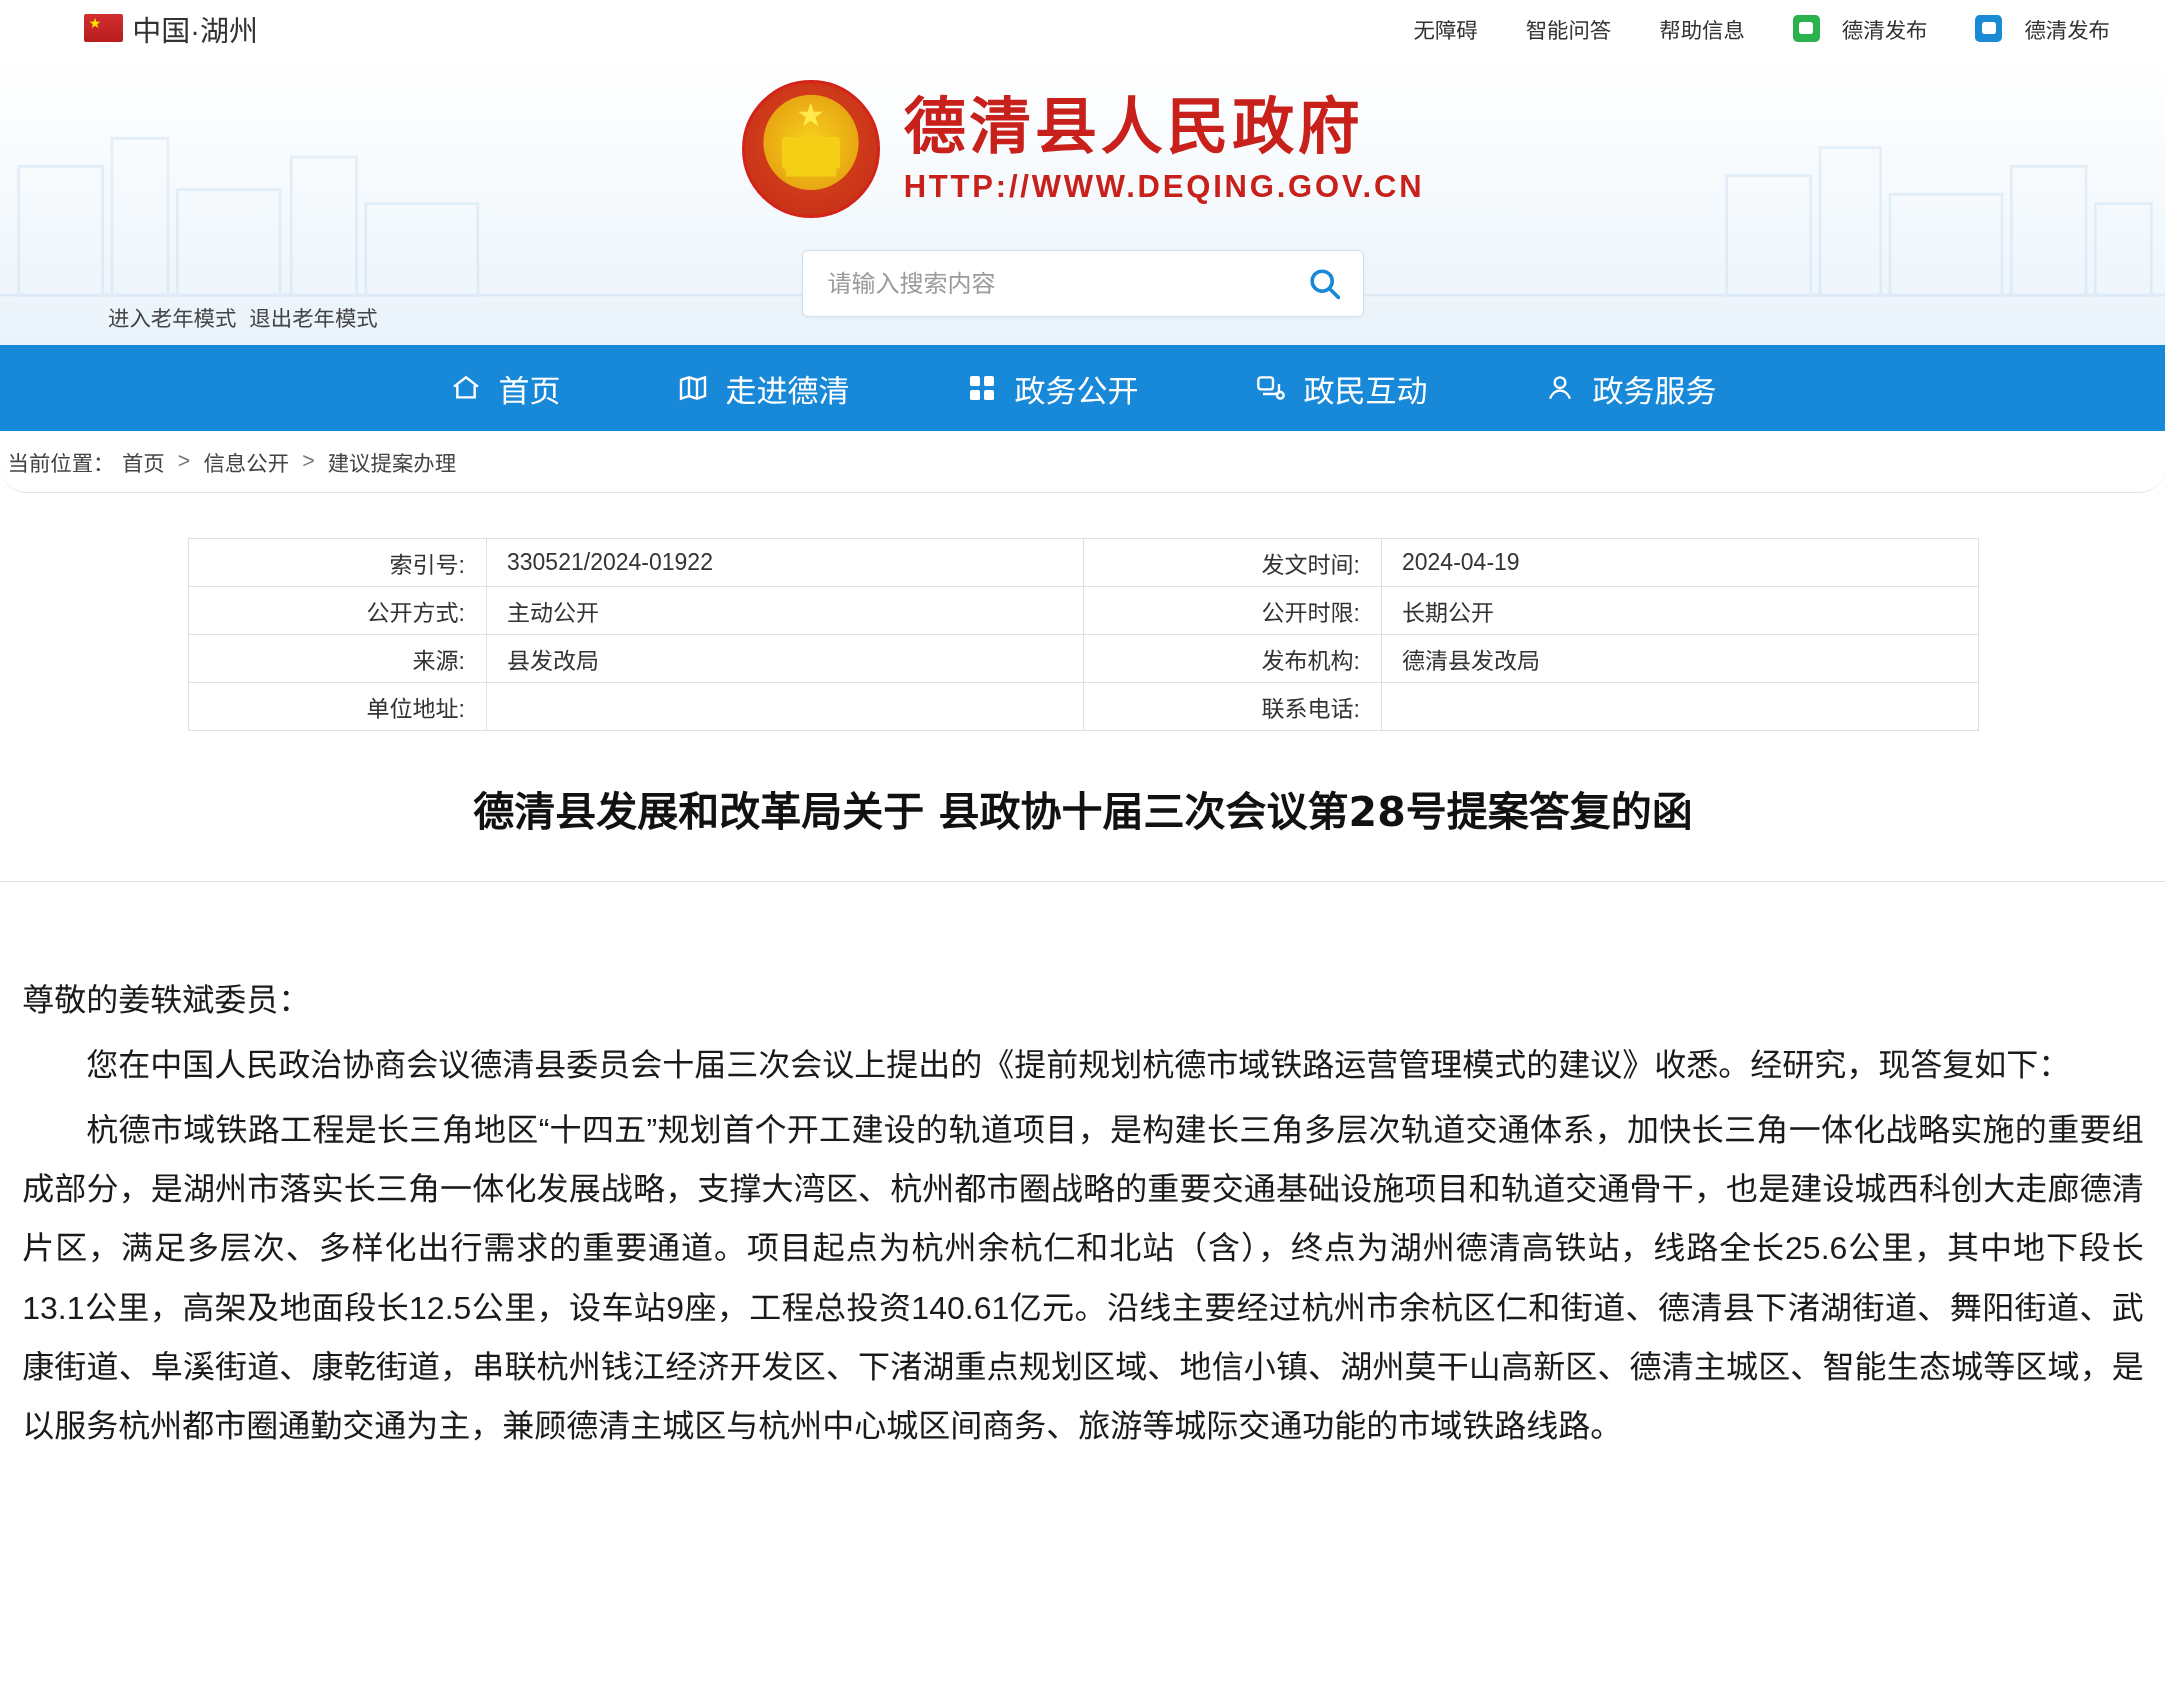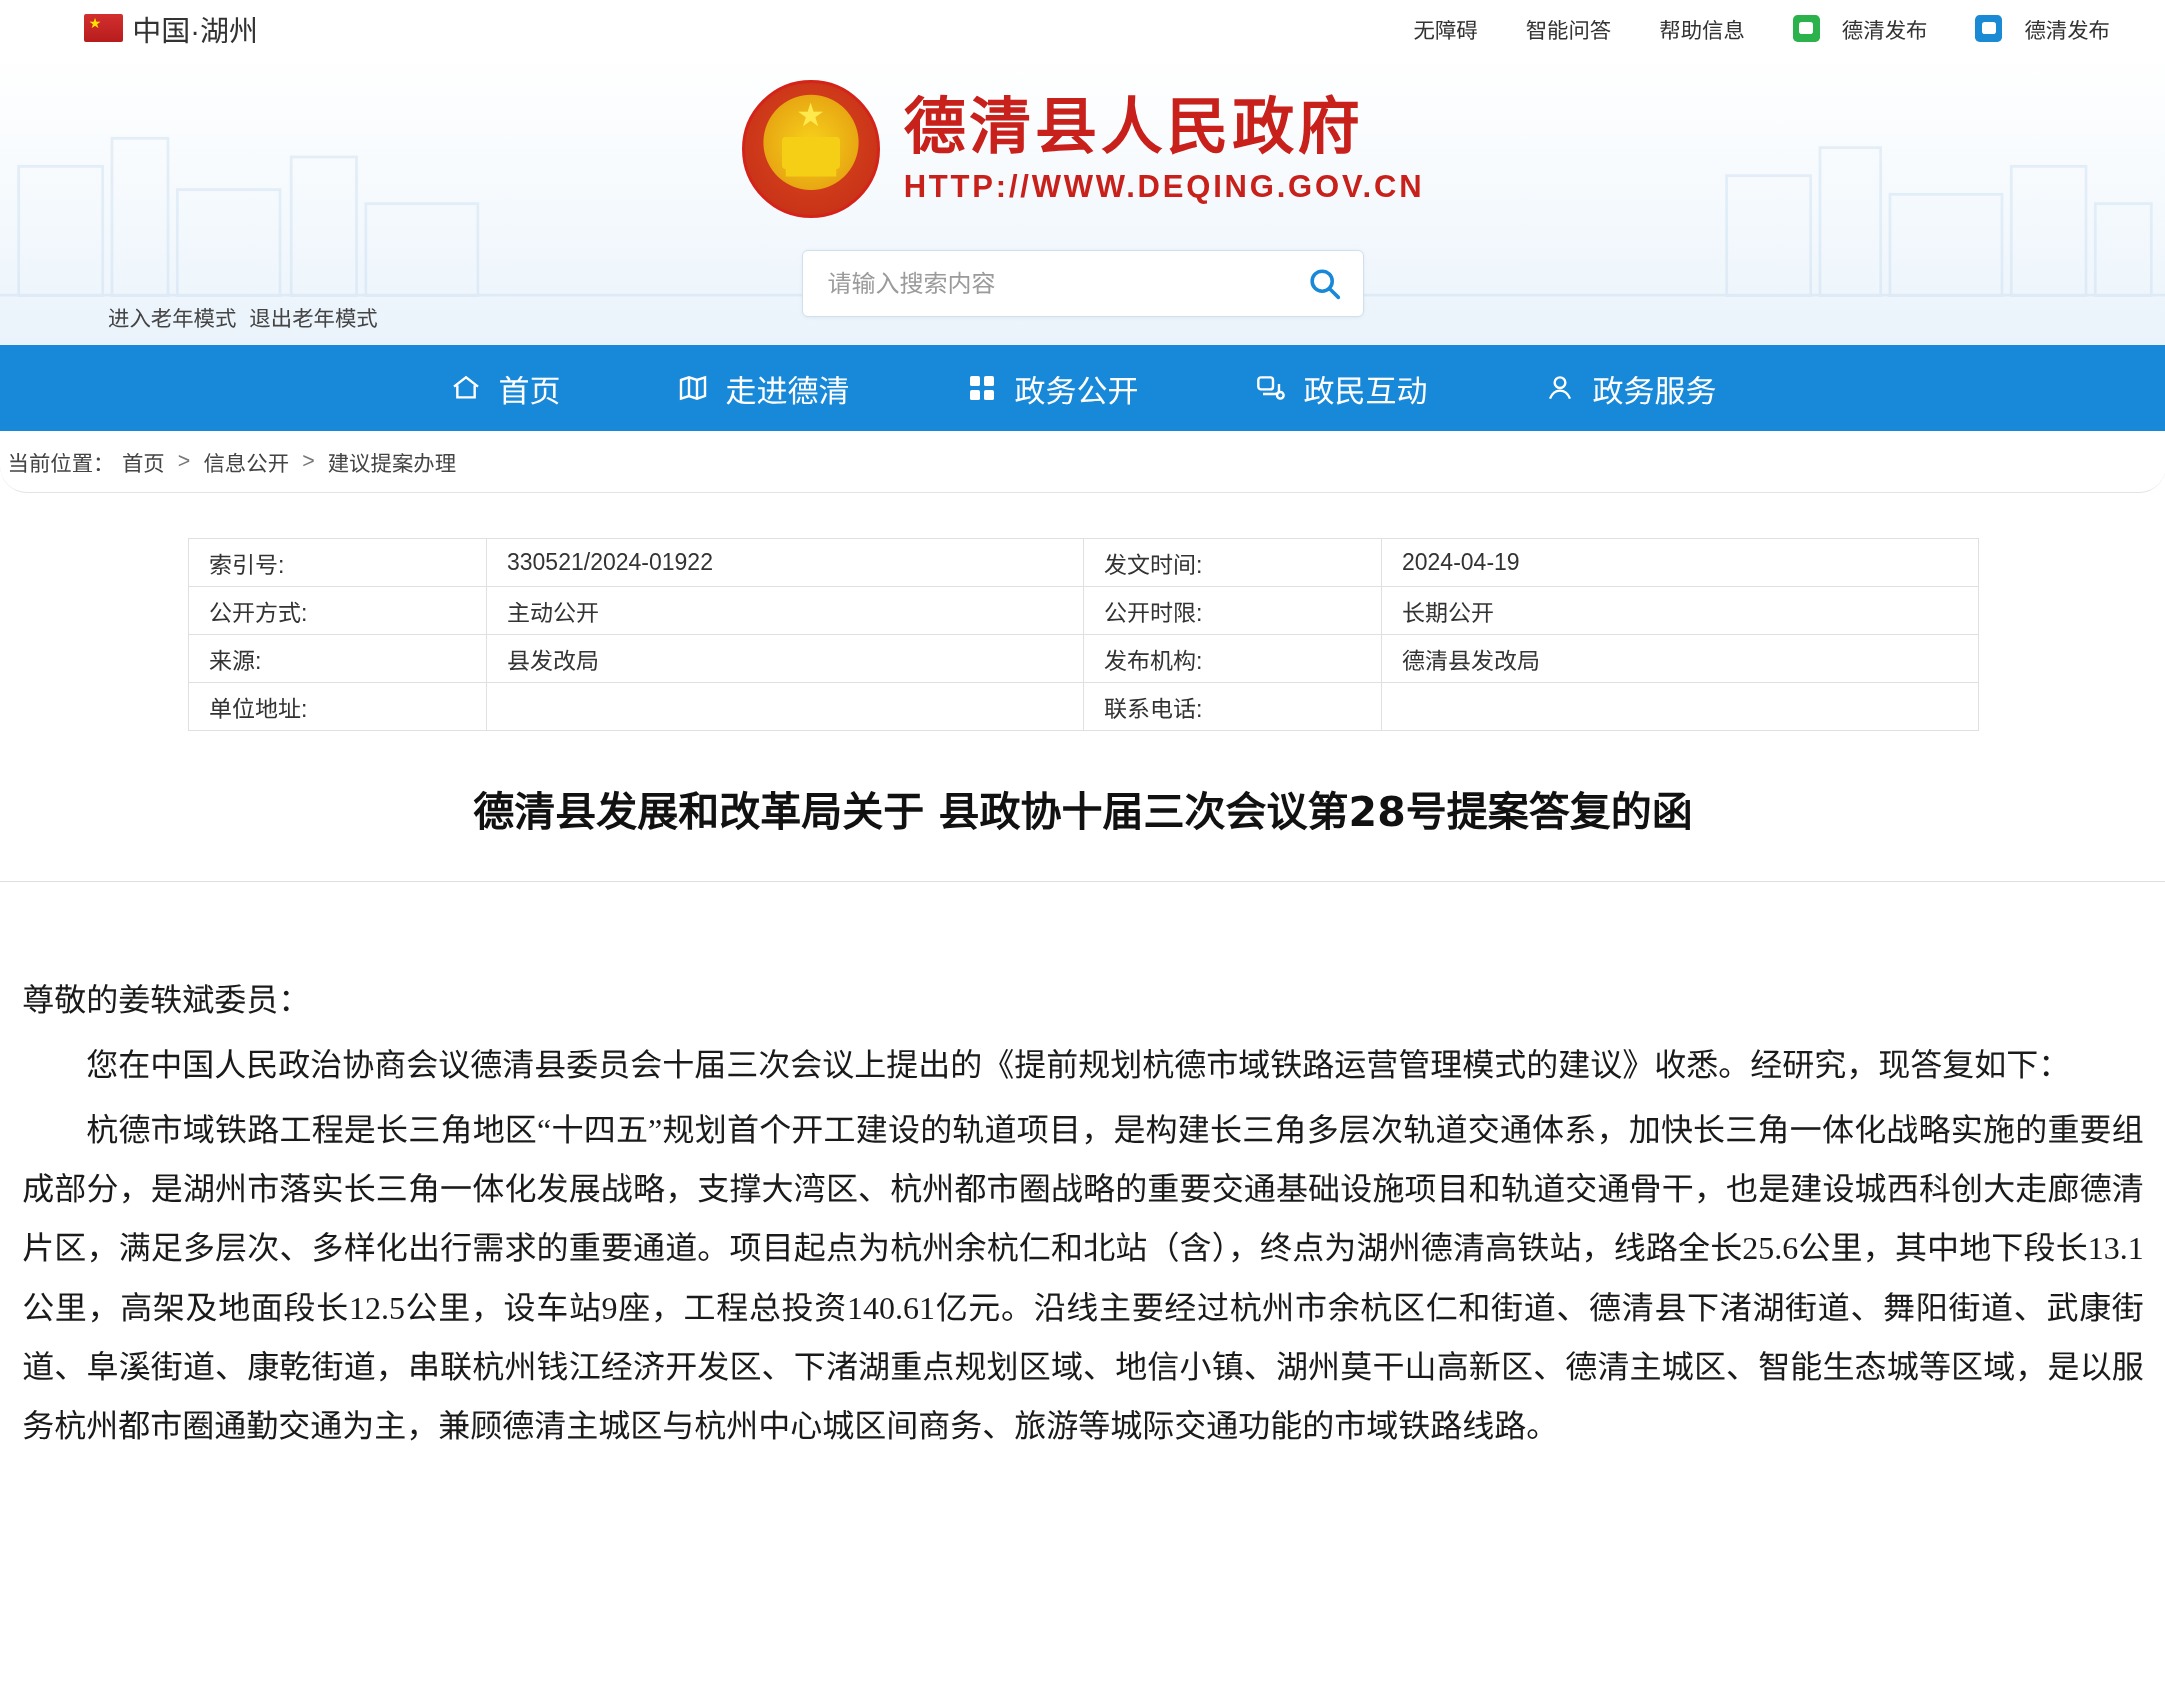--- a/index.html
+++ b/index.html
@@ -221,21 +221,21 @@
     table-layout: fixed;
   }
   .meta-table td {
     border: 0.9px solid #e0e0e0;
     height: 48px;
     padding: 0 20.5px;
     white-space: nowrap;
     overflow: hidden;
     text-overflow: ellipsis;
   }
-  .meta-table td.label { width: 298px; color: #333; }
+  .meta-table td.label { width: 298px; color: #333; text-align: right; }
   .meta-table td.value { width: 597px; }
 
   
   .doc-title {
     margin: 52px auto 0;
     width: 1771px;
     text-align: center;
     font-size: 41px;
     font-weight: 700;
     color: #111;
@@ -248,21 +248,21 @@
     border: 0;
     border-top: 1.9px solid #dedede;
   }
   .article {
     margin: 89px auto 0;
     width: 2144px;
     padding: 0 11.2px;
     font-size: 32px;
     line-height: 1.85;
     color: #1a1a1a;
-    font-family: Liberation Serif, serif;
+    font-family: Liberation Sans, sans-serif;
   }
   .article p { margin: 0 0 5.6px 0; text-align: justify; }
   .article p.indent { text-indent: 2em; }
 </style>
 </head>
 <body>
 
 <div class="topbar">
   <div class="site-locale">
     <span class="flag-badge"></span>

